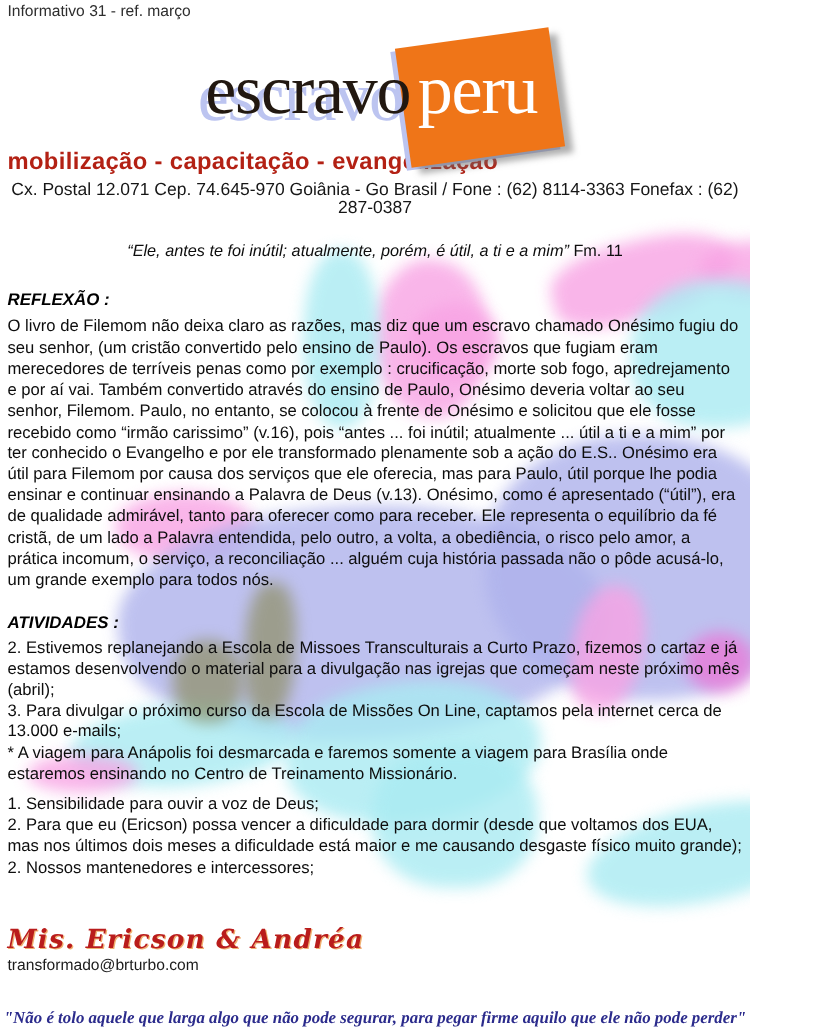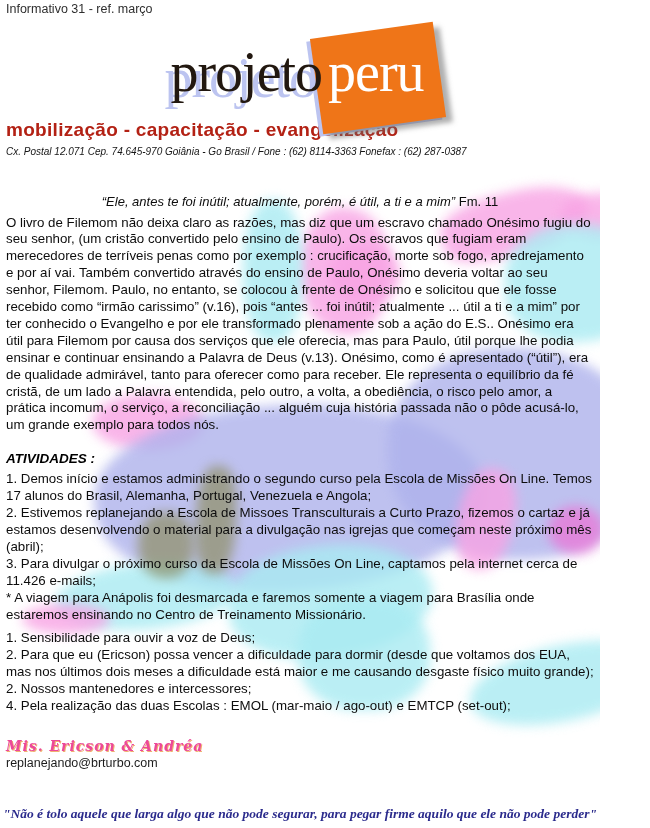--- a/index.html
+++ b/index.html
@@ -47,39 +47,39 @@
   .logo-part1 { color:#221810; text-shadow:-6px 6px 0 #bcc4f0; position:relative; z-index:1; }
   .logo-part2-wrap { position:relative; display:inline-block; padding:0 6px;margin-top:13px; }
   .logo-square {
     position:absolute; left:-6px; top:-14px; width:124px; height:96px;
     background:#ef7518; transform:rotate(-8deg);
     box-shadow:6px 6px 5px rgba(110,110,110,.55), -4px 2px 0 #bcc4f0;
   }
   .logo-part2 { position:relative; color:#ffffff; }
 
   .tagline { text-align:left; font-weight:bold; font-size:19px; color:#b32114; letter-spacing:.3px; margin-top:8px; }
-  .addr, .webs { font-style:italic; font-size:10px; color:#161616; line-height:13.5px; }
+  .addr, .webs { text-align:center; font-size:14px; color:#161616; line-height:13.5px; }
   .addr { margin-top:4px; }
-  .verse { text-align:center; font-size:13px; margin-top:35px; color:#0d0d0d; }
+  .verse { text-align:center; font-size:13px; margin-top:21px; color:#0d0d0d; }
   .verse .q { font-style:italic; }
   .verse .r { font-style:normal; }
 
   .section-title { font-weight:bold; font-style:italic; font-size:13.5px; color:#000; }
   .reflexao-title { margin-top:24px; }
   .body-text { font-size:13.3px; line-height:16.9px; color:#0d0d0d; }
   .reflexao-par { margin-top:6px; }
   .atividades-title { margin-top:17px; }
   .atividades-list { margin-top:5px; }
   .motivos-title { margin-top:18px; }
   .motivos-list { margin-top:7px; }
 
   .signature { position:absolute; left:6px; top:738px; z-index:1; }
   .sig-name {
     font-family:"DejaVu Serif", serif; font-style:italic; font-weight:bold;
-    font-size:14px; color:#ec4899; letter-spacing:1px;
+    font-size:21px; color:#b91c1c; letter-spacing:1px;
     text-shadow:1px 1px 0 #f0b070;
   }
   .sig-email { font-size:12.5px; color:#1c1c1c; margin-top:2px; }
 
   .footer-quote {
     position:absolute; left:0; right:0; top:806px; z-index:1; text-align:center;
     font-family:"Liberation Serif", serif; font-style:italic; font-weight:bold;
     font-size:13.5px; color:#2b2b8c;
   }
 </style>
@@ -107,47 +107,46 @@
     <div class="wm cyan b14"></div>
     <div class="wm cyan b15"></div>
     <div class="wm pink b18"></div>
   </div>
 
   <div class="content">
     <div class="issue-label">Informativo 31 - ref. março</div>
 
     <div class="logo-row">
       <div class="logo-wrap">
-        <span class="logo-part1">projeto</span><span class="logo-part2-wrap"><span class="logo-square"></span><span class="logo-part2">peru</span></span>
+        <span class="logo-part1">escravo</span><span class="logo-part2-wrap"><span class="logo-square"></span><span class="logo-part2">peru</span></span>
       </div>
     </div>
 
     <div class="tagline">mobilização - capacitação - evangelização</div>
     <div class="addr">Cx. Postal 12.071 Cep. 74.645-970 Goiânia - Go Brasil / Fone : (62) 8114-3363 Fonefax : (62) 287-0387</div>
 
     <div class="verse"><span class="q">“Ele, antes te foi inútil; atualmente, porém, é útil, a ti e a mim”</span><span class="r"> Fm. 11</span></div>
 
+    <div class="section-title reflexao-title">REFLEXÃO :</div>
     <div class="body-text reflexao-par">O livro de Filemom não deixa claro as razões, mas diz que um escravo chamado Onésimo fugiu do seu senhor, (um cristão convertido pelo ensino de Paulo). Os escravos que fugiam eram merecedores de terríveis penas como por exemplo : crucificação, morte sob fogo, apredrejamento e por aí vai. Também convertido através do ensino de Paulo, Onésimo deveria voltar ao seu senhor, Filemom. Paulo, no entanto, se colocou à frente de Onésimo e solicitou que ele fosse recebido como “irmão carissimo” (v.16), pois “antes ... foi inútil; atualmente ... útil a ti e a mim” por ter conhecido o Evangelho e por ele transformado plenamente sob a ação do E.S.. Onésimo era útil para Filemom por causa dos serviços que ele oferecia, mas para Paulo, útil porque lhe podia ensinar e continuar ensinando a Palavra de Deus (v.13). Onésimo, como é apresentado (“útil”), era de qualidade admirável, tanto para oferecer como para receber. Ele representa o equilíbrio da fé cristã, de um lado a Palavra entendida, pelo outro, a volta, a obediência, o risco pelo amor, a prática incomum, o serviço, a reconciliação ... alguém cuja história passada não o pôde acusá-lo, um grande exemplo para todos nós.</div>
 
     <div class="section-title atividades-title">ATIVIDADES :</div>
     <div class="body-text atividades-list">
-      <div class="list-item">1. Demos início e estamos administrando o segundo curso pela Escola de Missões On Line. Temos 17 alunos do Brasil, Alemanha, Portugal, Venezuela e Angola;</div>
       <div class="list-item">2. Estivemos replanejando a Escola de Missoes Transculturais a Curto Prazo, fizemos o cartaz e já estamos desenvolvendo o material para a divulgação nas igrejas que começam neste próximo mês (abril);</div>
-      <div class="list-item">3. Para divulgar o próximo curso da Escola de Missões On Line, captamos pela internet cerca de 11.426 e-mails;</div>
+      <div class="list-item">3. Para divulgar o próximo curso da Escola de Missões On Line, captamos pela internet cerca de 13.000 e-mails;</div>
       <div class="list-item">* A viagem para Anápolis foi desmarcada e faremos somente a viagem para Brasília onde estaremos ensinando no Centro de Treinamento Missionário.</div>
     </div>
 
     <div class="body-text motivos-list">
       <div class="list-item">1. Sensibilidade para ouvir a voz de Deus;</div>
       <div class="list-item">2. Para que eu (Ericson) possa vencer a dificuldade para dormir (desde que voltamos dos EUA, mas nos últimos dois meses a dificuldade está maior e me causando desgaste físico muito grande);</div>
       <div class="list-item">2. Nossos mantenedores e intercessores;</div>
-      <div class="list-item">4. Pela realização das duas Escolas : EMOL (mar-maio / ago-out) e EMTCP (set-out);</div>
     </div>
   </div>
 
   <div class="signature">
     <div class="sig-name">Mis. Ericson &amp; Andréa</div>
-    <div class="sig-email">replanejando@brturbo.com</div>
+    <div class="sig-email">transformado@brturbo.com</div>
   </div>
 
   <div class="footer-quote">"Não é tolo aquele que larga algo que não pode segurar, para pegar firme aquilo que ele não pode perder"</div>
 
 </div>
 
 </body></html>

